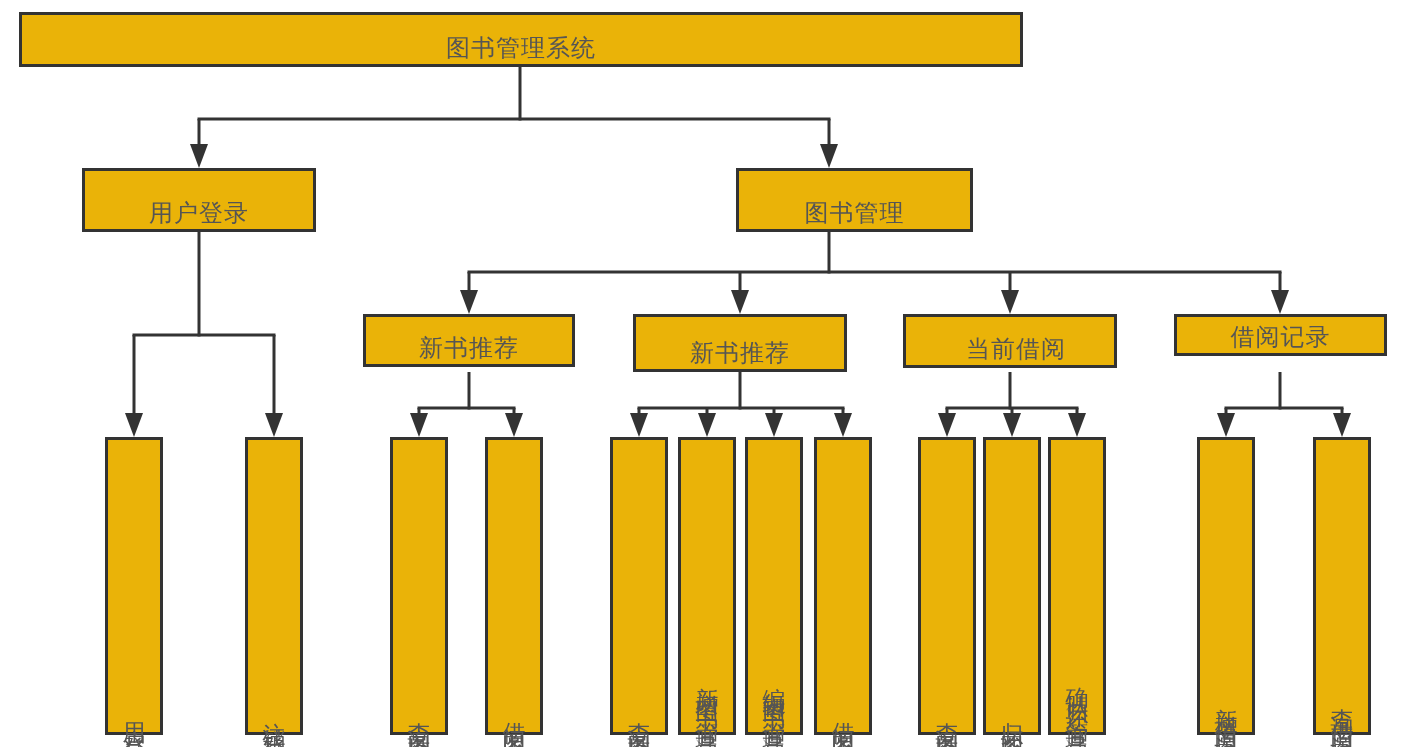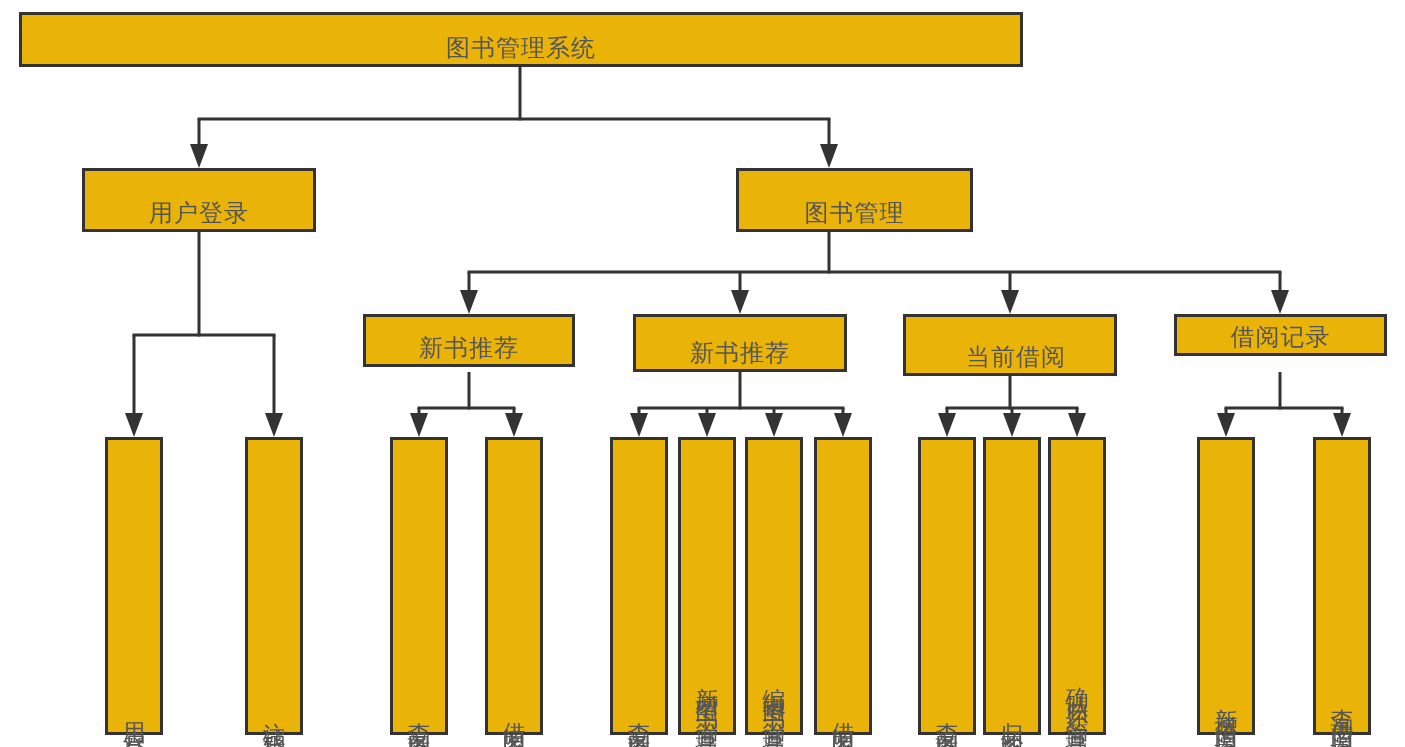--- a/index.html
+++ b/index.html
@@ -143,21 +143,21 @@
   <div class="node" style="left:736px; top:168px; width:237px; height:64px;">
     <span class="hlabel">图书管理</span>
   </div>
 
   <div class="node" style="left:363px; top:314px; width:212px; height:53px;">
     <span class="hlabel">新书推荐</span>
   </div>
   <div class="node" style="left:633px; top:314px; width:214px; height:58px;">
     <span class="hlabel">新书推荐</span>
   </div>
-  <div class="node" style="left:903px; top:314px; width:214px; height:62px;padding-left:12px;">
+  <div class="node" style="left:903px; top:314px; width:214px; height:54px;padding-left:12px;">
     <span class="hlabel">当前借阅</span>
   </div>
   <div class="node" style="left:1174px; top:314px; width:213px; height:42px;">
     <span class="hlabel">借阅记录</span>
   </div>
 
   <div class="node leaf" style="left:105px; top:437px; width:58px; height:298px;">
     <span class="vlabel">用户登录</span>
   </div>
   <div class="node leaf" style="left:245px; top:437px; width:58px; height:298px;">

